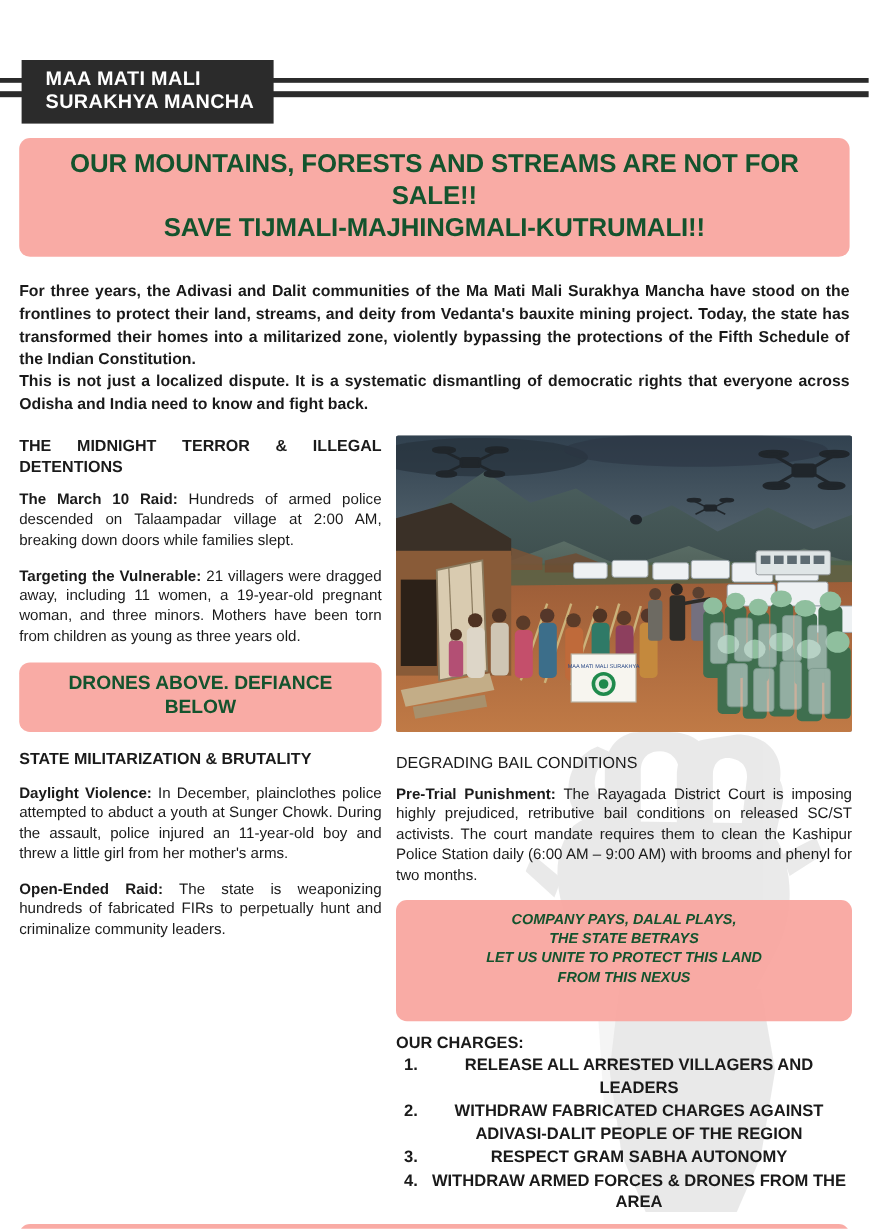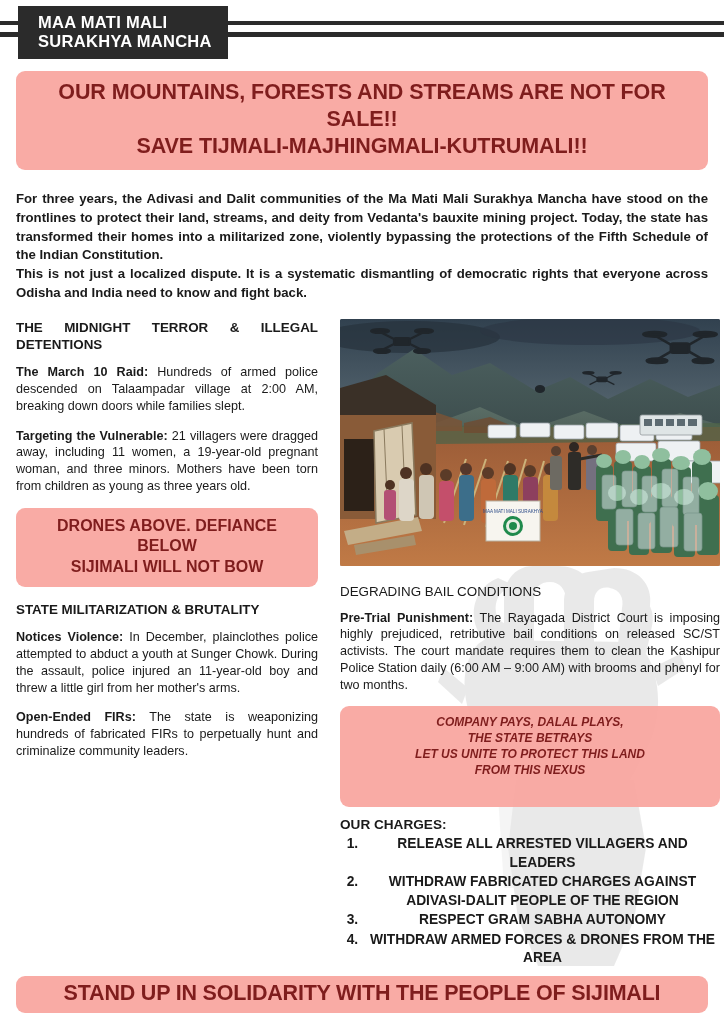--- a/index.html
+++ b/index.html
@@ -16,20 +16,21 @@
     position: relative;
     overflow: hidden;
   }
 
   .page {
     position: relative;
     width: 724px;
     height: 728px;
     padding: 0 16px;
     background: #ffffff;
+    margin-top: 44px;
   }
 
   
   .watermark {
     position: absolute;
     left: 438px;
     top: 548px;
     width: 250px;
     height: 418px;
     opacity: 0.30;
@@ -67,21 +68,21 @@
     font-weight: bold;
     letter-spacing: 0.3px;
     white-space: nowrap;
   }
 
   
   .banner {
     background: rgba(249,165,158,0.93);
     border-radius: 9px;
     text-align: center;
-    color: #7f1d1d;
+    color: #14532d;
     font-weight: bold;
     position: relative;
     z-index: 2;
   }
   .banner-main {
     margin: 9px 0 0 0;
     padding: 8px 10px 10px;
     font-size: 21.5px;
     line-height: 1.26;
     letter-spacing: -0.1px;
@@ -96,21 +97,21 @@
     line-height: 1.42;
     text-align: justify;
     position: relative;
     z-index: 2;
   }
   .intro p + p { margin-top: 0px; }
 
   
   .cols {
     display: flex;
-    gap: 22px;
+    gap: 12px;
     margin-top: 16px;
     align-items: flex-start;
     position: relative;
     z-index: 2;
   }
   .col-left  { width: 302px; flex: none; }
   .col-right { width: 380px; flex: none; }
 
   h2.sec {
     font-size: 13.4px;
@@ -242,32 +243,31 @@
         <b>The March 10 Raid:</b><span> Hundreds of armed police descended on Talaampadar village at 2:00 AM, breaking down doors while families slept.</span>
       </div>
 
       <div class="para">
         <b>Targeting the Vulnerable:</b><span> 21 villagers were dragged away, including 11 women, a 19-year-old pregnant woman, and three minors. Mothers have been torn from children as young as three years old.</span>
       </div>
 
 
       <div class="banner banner-drones">
         <span>DRONES ABOVE. DEFIANCE BELOW</span><br>
-        <span>SIJIMALI WILL NOT BOW</span>
       </div>
 
       <h2 class="sec nojust">STATE MILITARIZATION &amp; BRUTALITY</h2>
 
 
       <div class="para">
-        <b>Notices Violence:</b><span> In December, plainclothes police attempted to abduct a youth at Sunger Chowk. During the assault, police injured an 11-year-old boy and threw a little girl from her mother's arms.</span>
+        <b>Daylight Violence:</b><span> In December, plainclothes police attempted to abduct a youth at Sunger Chowk. During the assault, police injured an 11-year-old boy and threw a little girl from her mother's arms.</span>
       </div>
 
       <div class="para">
-        <b>Open-Ended FIRs:</b><span> The state is weaponizing hundreds of fabricated FIRs to perpetually hunt and criminalize community leaders.</span>
+        <b>Open-Ended Raid:</b><span> The state is weaponizing hundreds of fabricated FIRs to perpetually hunt and criminalize community leaders.</span>
       </div>
 
     </div>
 
     <div class="col-right">
 
       <div class="photo">
         <svg viewBox="0 0 380 247" xmlns="http://www.w3.org/2000/svg" preserveAspectRatio="none">
           <defs>
             <linearGradient id="sky" x1="0" y1="0" x2="0" y2="1">

